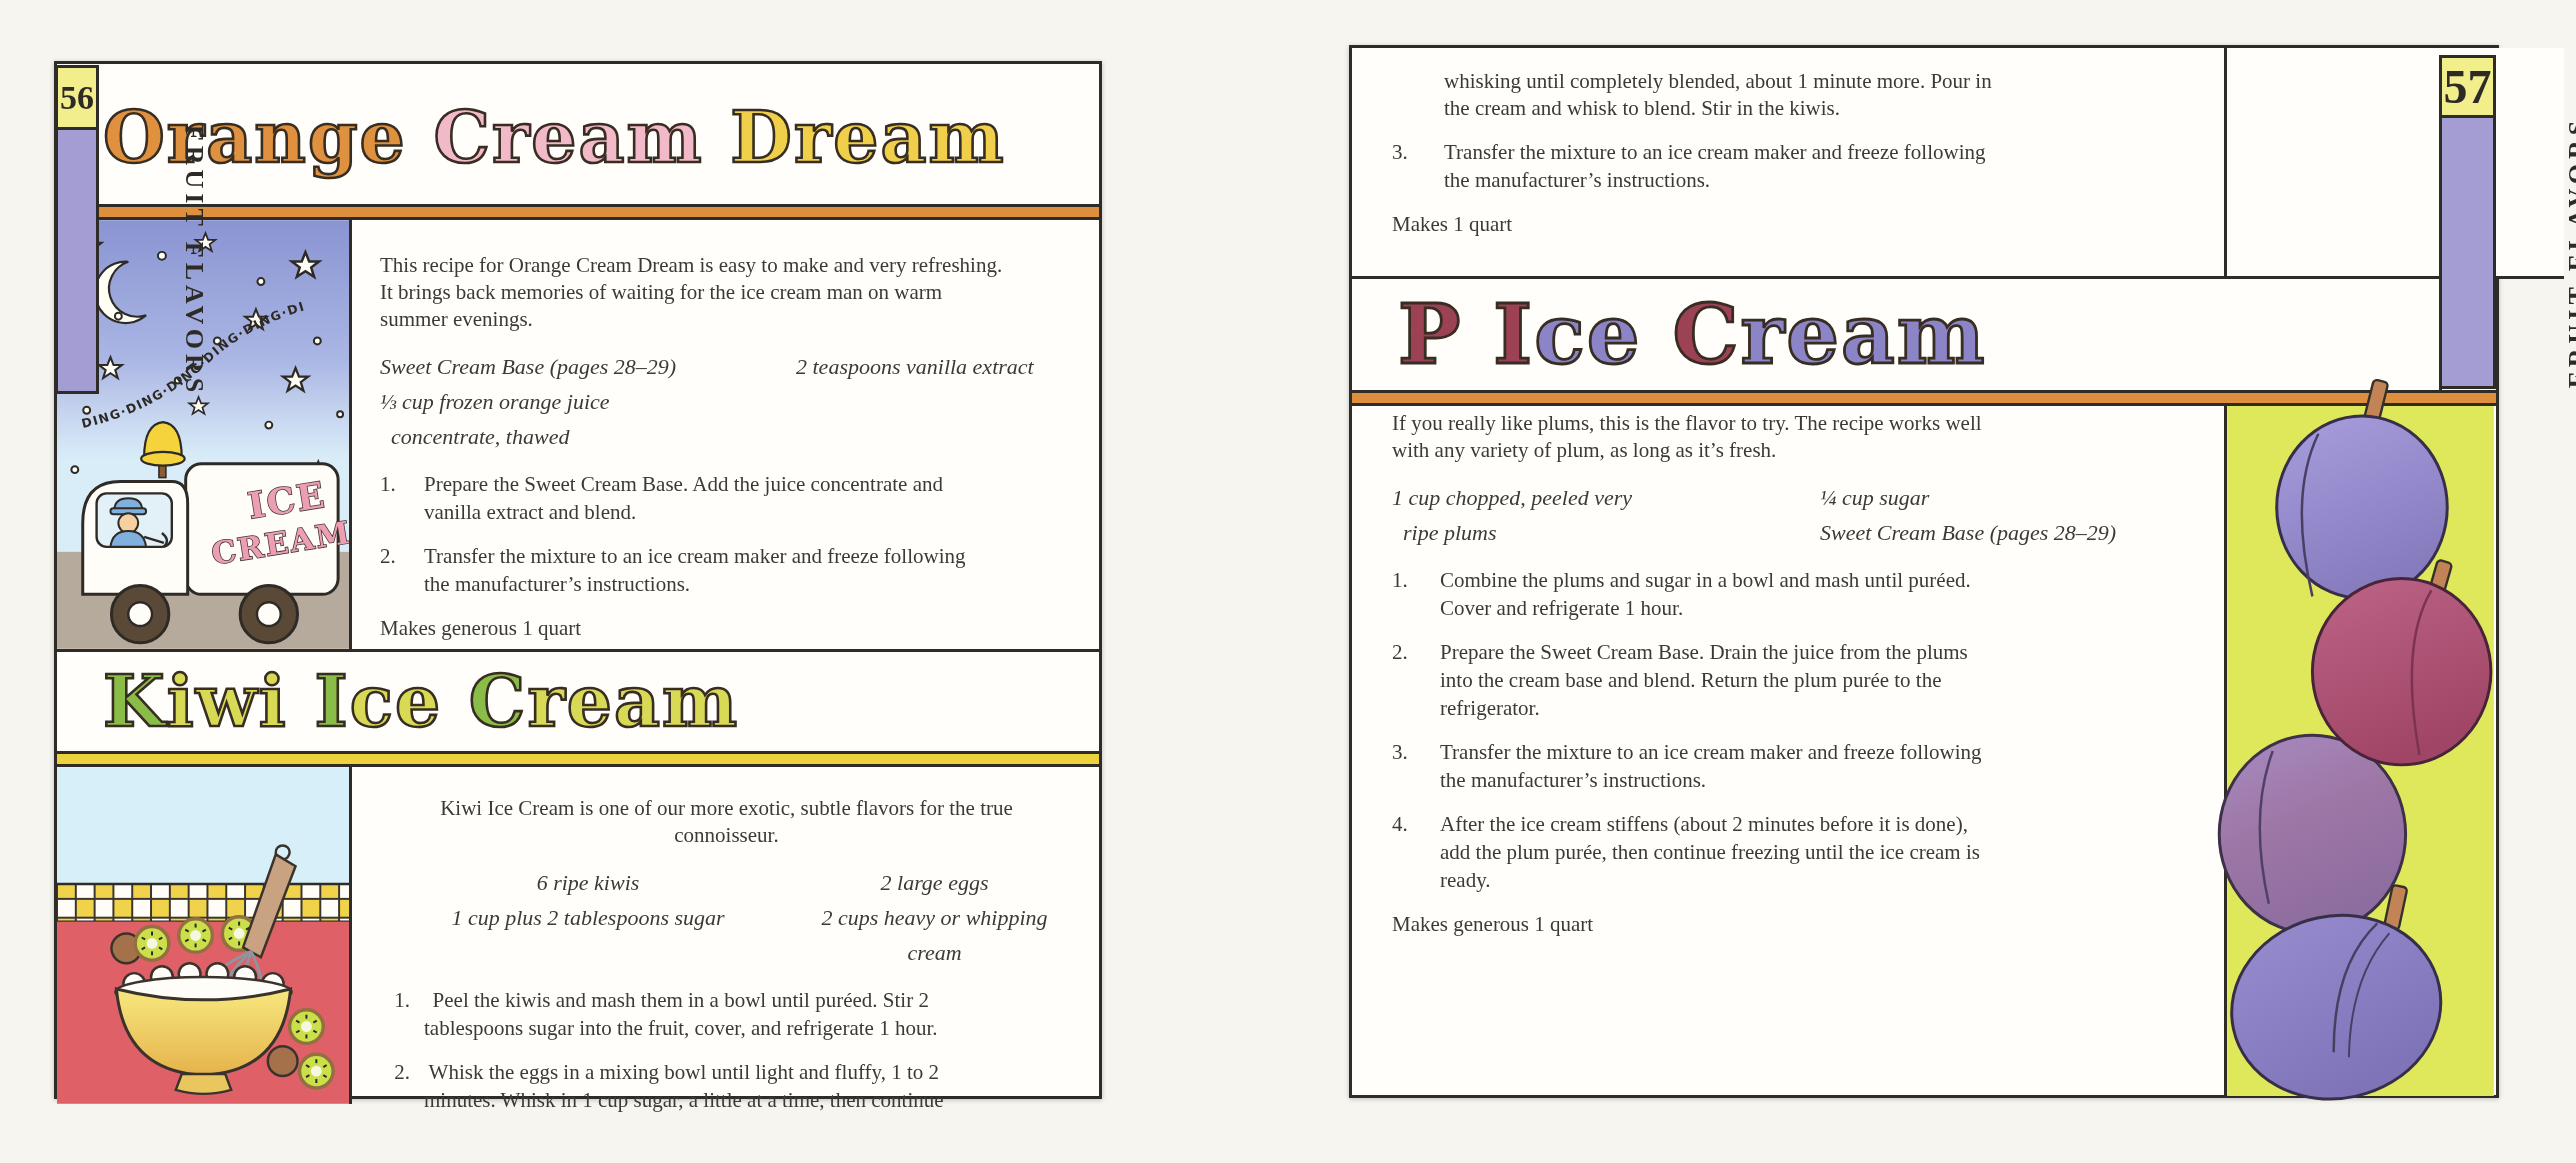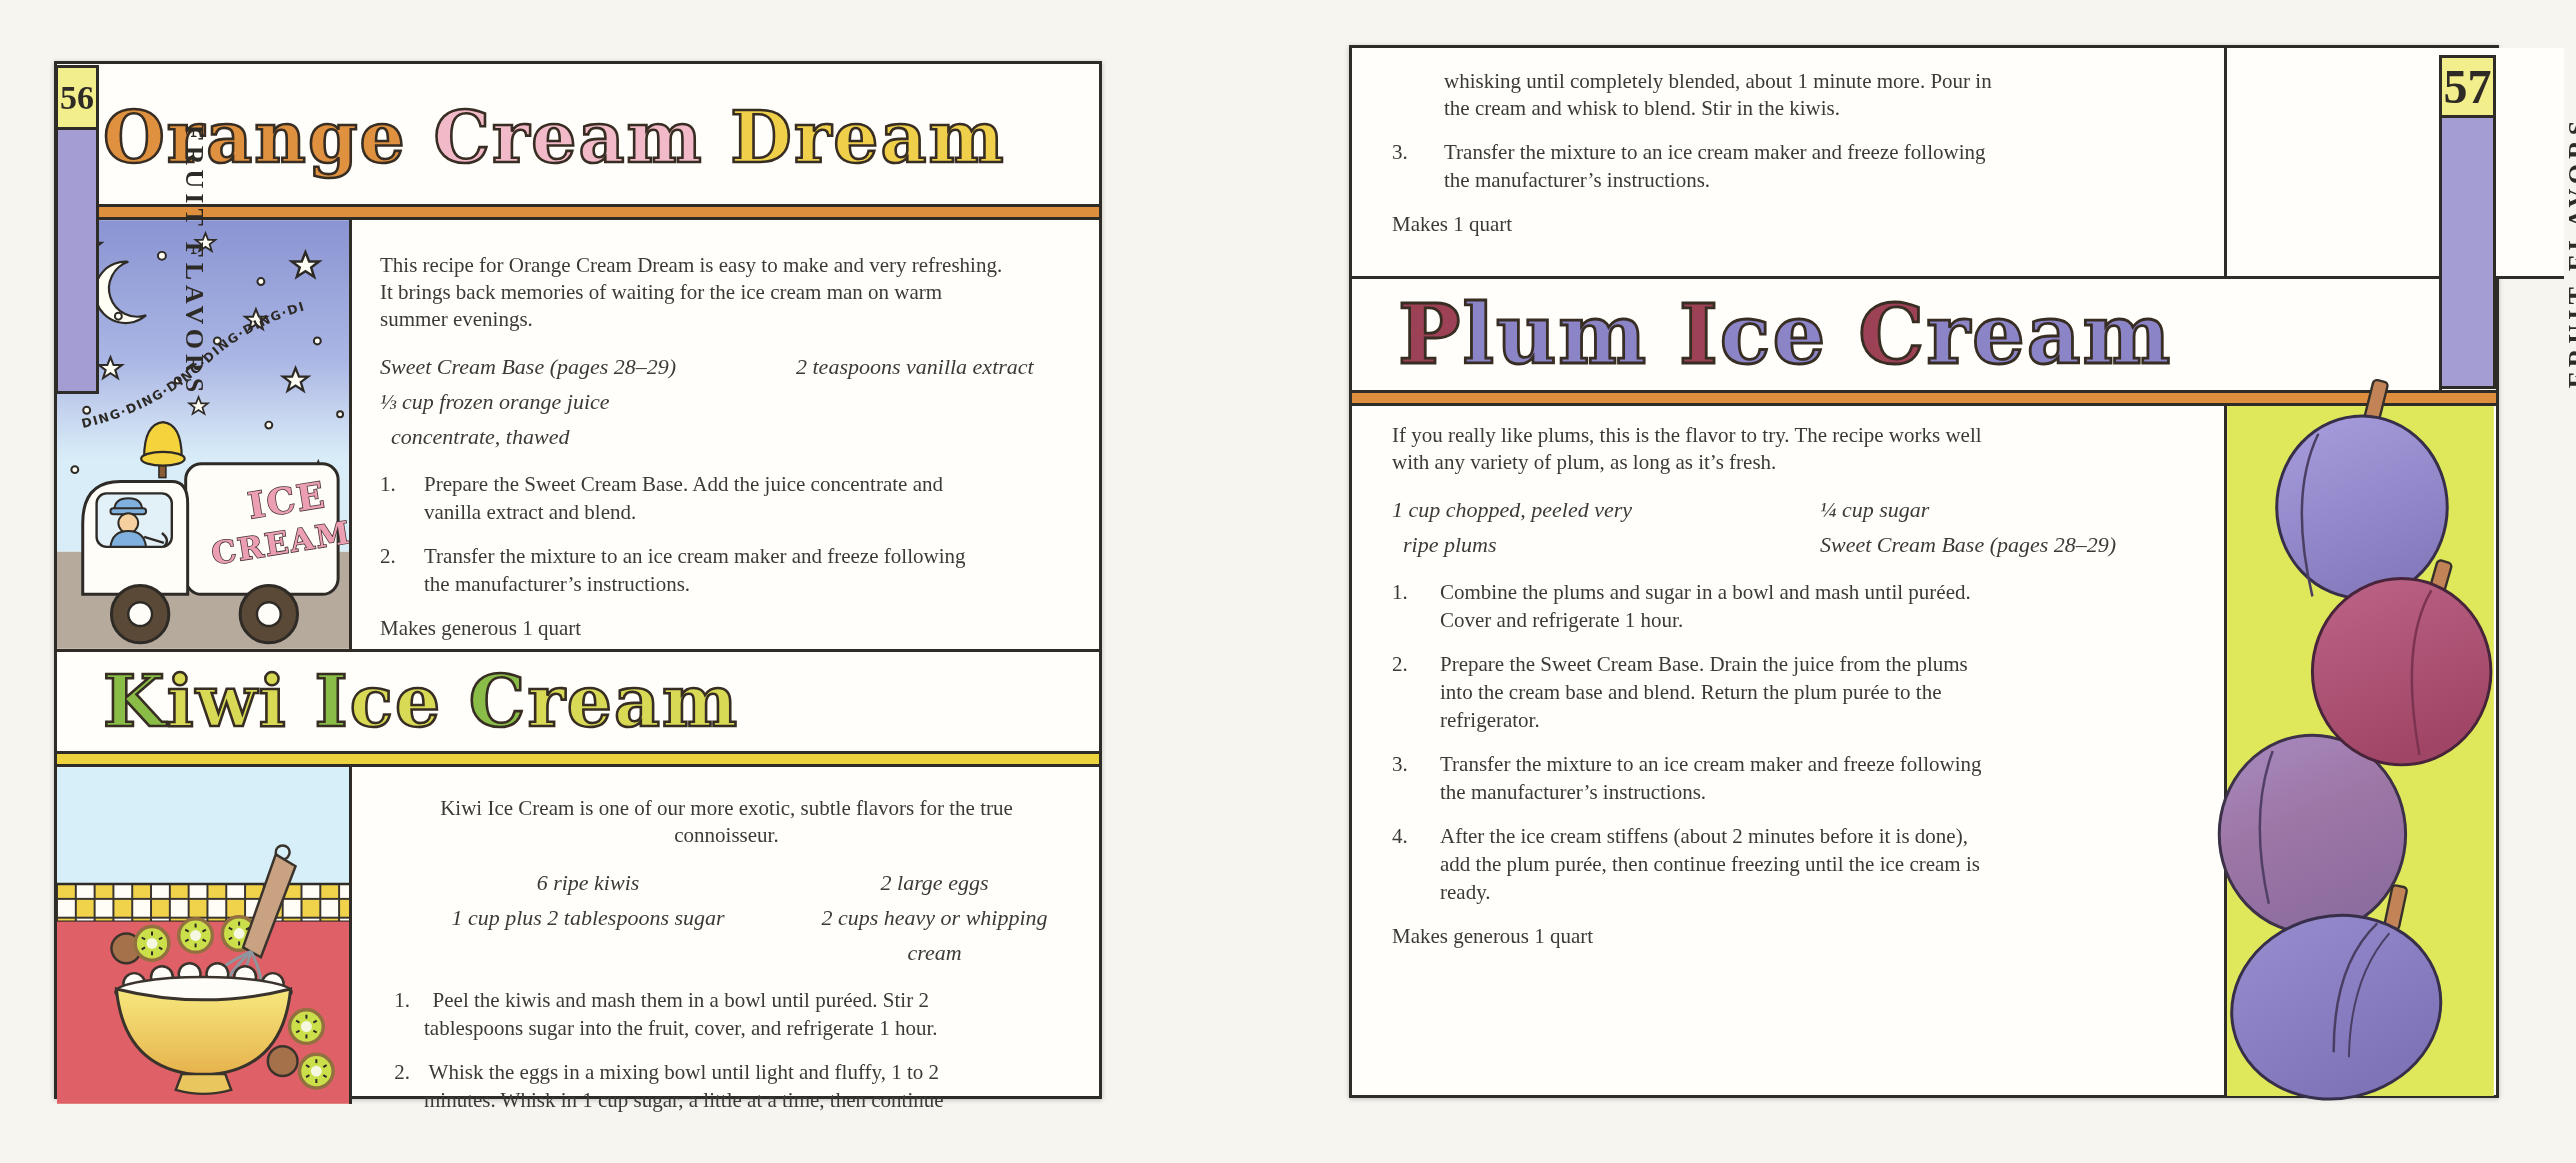--- a/index.html
+++ b/index.html
@@ -42,21 +42,21 @@
   .row1{display:flex;width:1212px;height:231px;border-bottom:3px solid #2f2b26;box-sizing:border-box;}
   .tcr{width:875px;flex:none;border-right:3px solid #2f2b26;box-sizing:border-box;
        padding:20px 20px 0 40px;font-size:21px;line-height:27px;}
   .tcr .cont{padding-left:52px;}
   .tcr .step .num{width:52px;}
   .empty-box{flex:1;background:#fffefa;}
   .plum-band{width:1090px;height:111px;border-right:3px solid #2f2b26;box-sizing:border-box;}
   .plum-rule{width:100%;position:relative;z-index:1;}
   .row3{display:flex;height:690px;position:relative;}
   .tcb{width:875px;flex:none;border-right:3px solid #2f2b26;box-sizing:border-box;
-       padding:16px 20px 0 40px;font-size:21px;line-height:27px;}
+       padding:4px 20px 0 40px;font-size:21px;line-height:27px;}
   .tcb .ingredients .ing-c1{width:428px;}
   .tcb .step .num{width:48px;}
   .plum-panel{flex:1;position:relative;z-index:2;}
   .plum-panel svg{overflow:visible;display:block;}
 
   
   .side{position:absolute;z-index:5;}
   .pagenum{background:#f3ee8c;border:3px solid #2f2b26;box-sizing:border-box;display:grid;place-items:center;
            font-weight:bold;color:#2e2a26;}
   .strip{background:#a49dd3;border:3px solid #2f2b26;border-top:none;box-sizing:border-box;
@@ -302,21 +302,20 @@
           <div class="step-text">Transfer the mixture to an ice cream maker and freeze following
 the manufacturer’s instructions.</div>
         </div>
         <p class="makes">Makes 1 quart</p>
       </div>
       <div class="empty-box"></div>
     </div>
 
     <div class="title-band plum-band">
       <span class="bubble" style="color: rgb(157, 65, 86);">P</span>
-      <span class="bubble" style="color: rgb(139, 132, 199);">lum</span>
       <span class="bubble"> </span>
       <span class="bubble" style="color: rgb(157, 65, 86);">I</span>
       <span class="bubble" style="color: rgb(139, 132, 199);">ce</span>
       <span class="bubble"> </span>
       <span class="bubble" style="color: rgb(157, 65, 86);">C</span>
       <span class="bubble" style="color: rgb(139, 132, 199);">ream</span>
     </div>
     <div class="rule plum-rule" style="background: rgb(221, 143, 62);"></div>
 
     <div class="row3">

